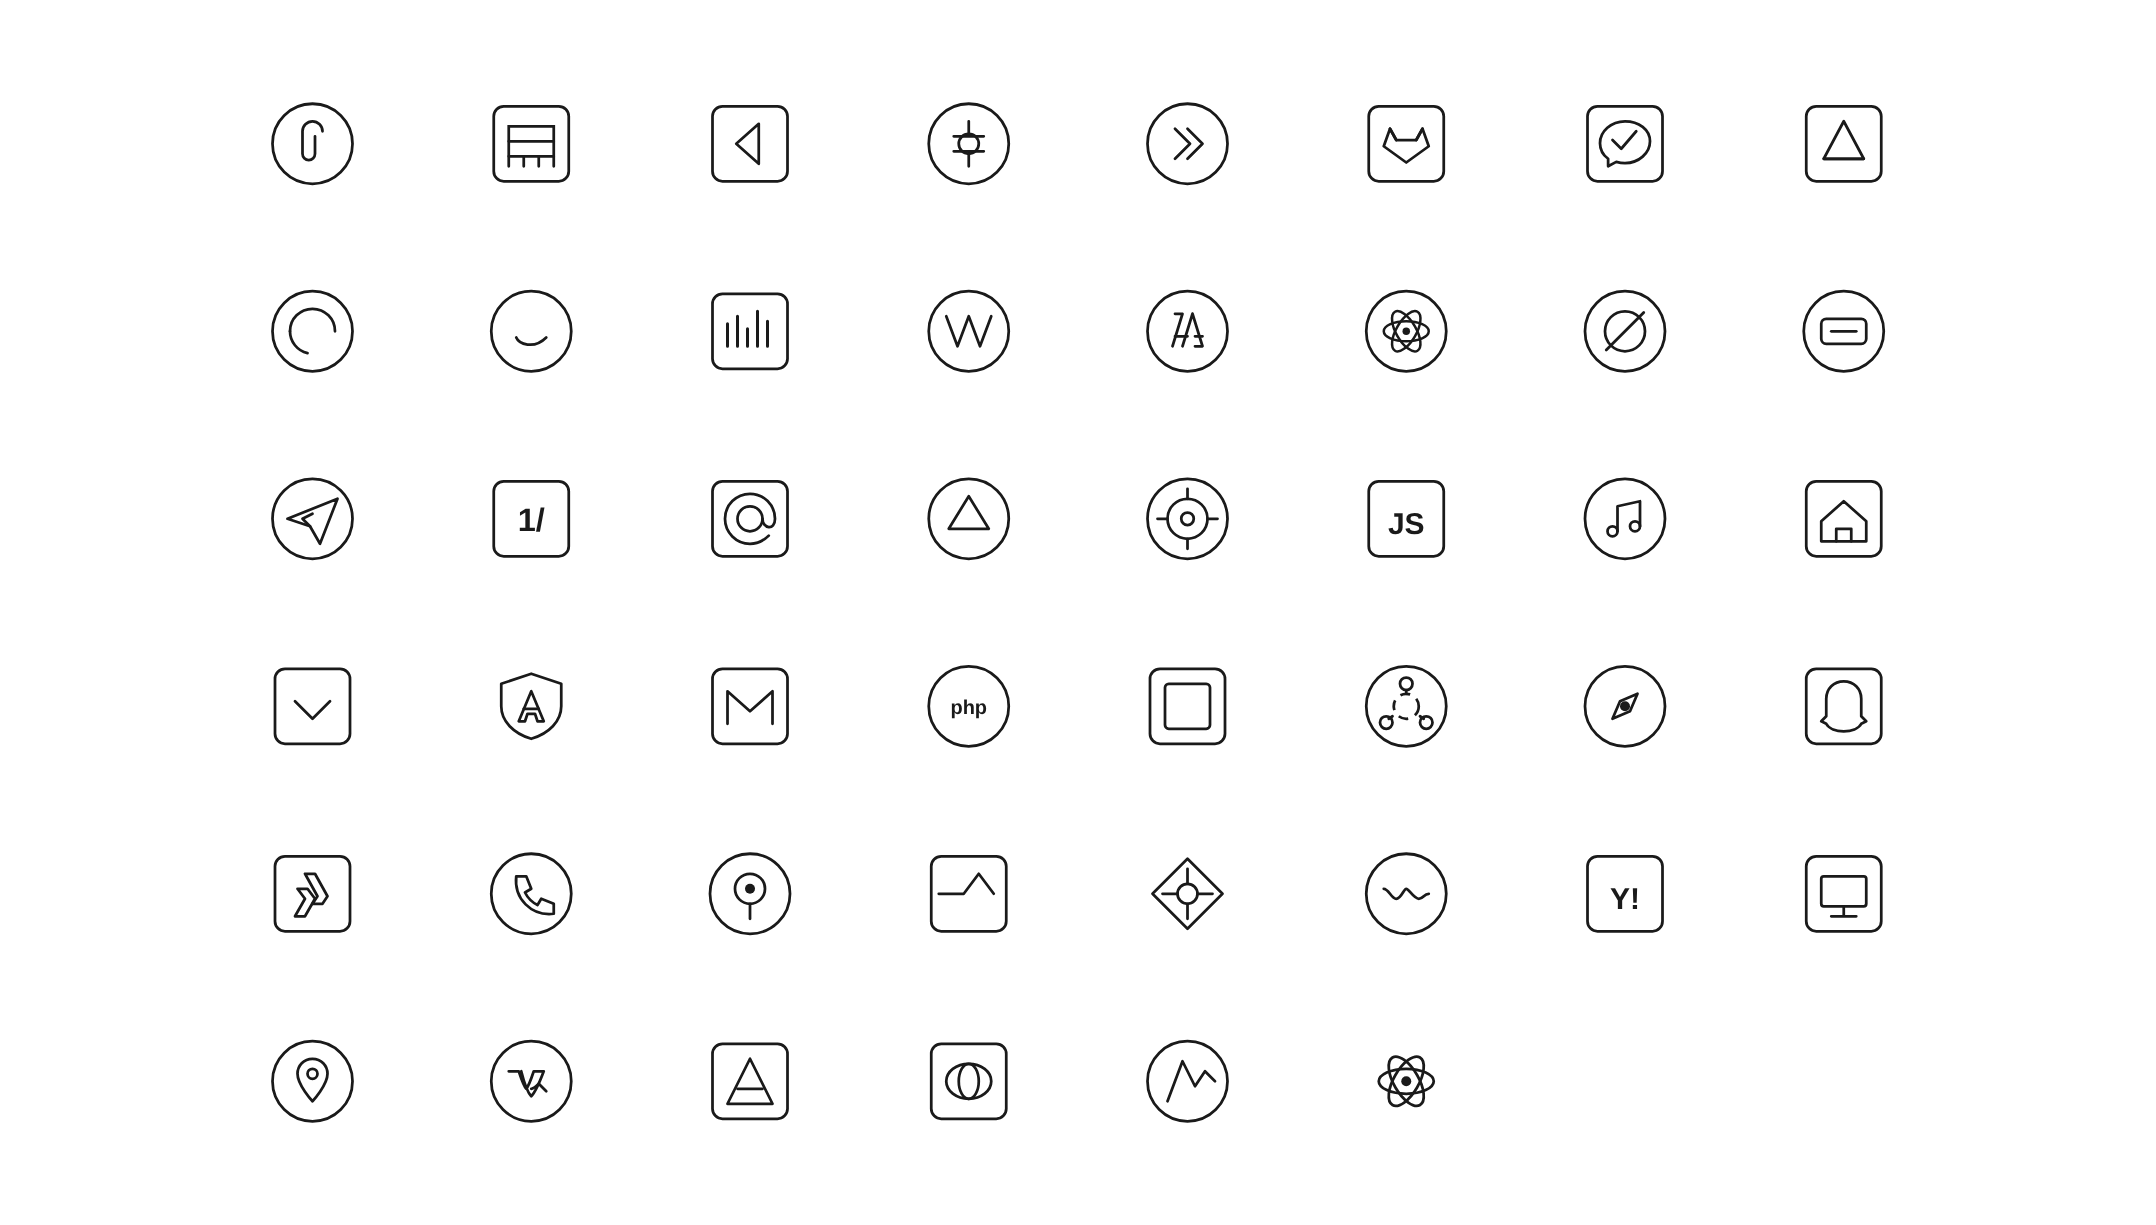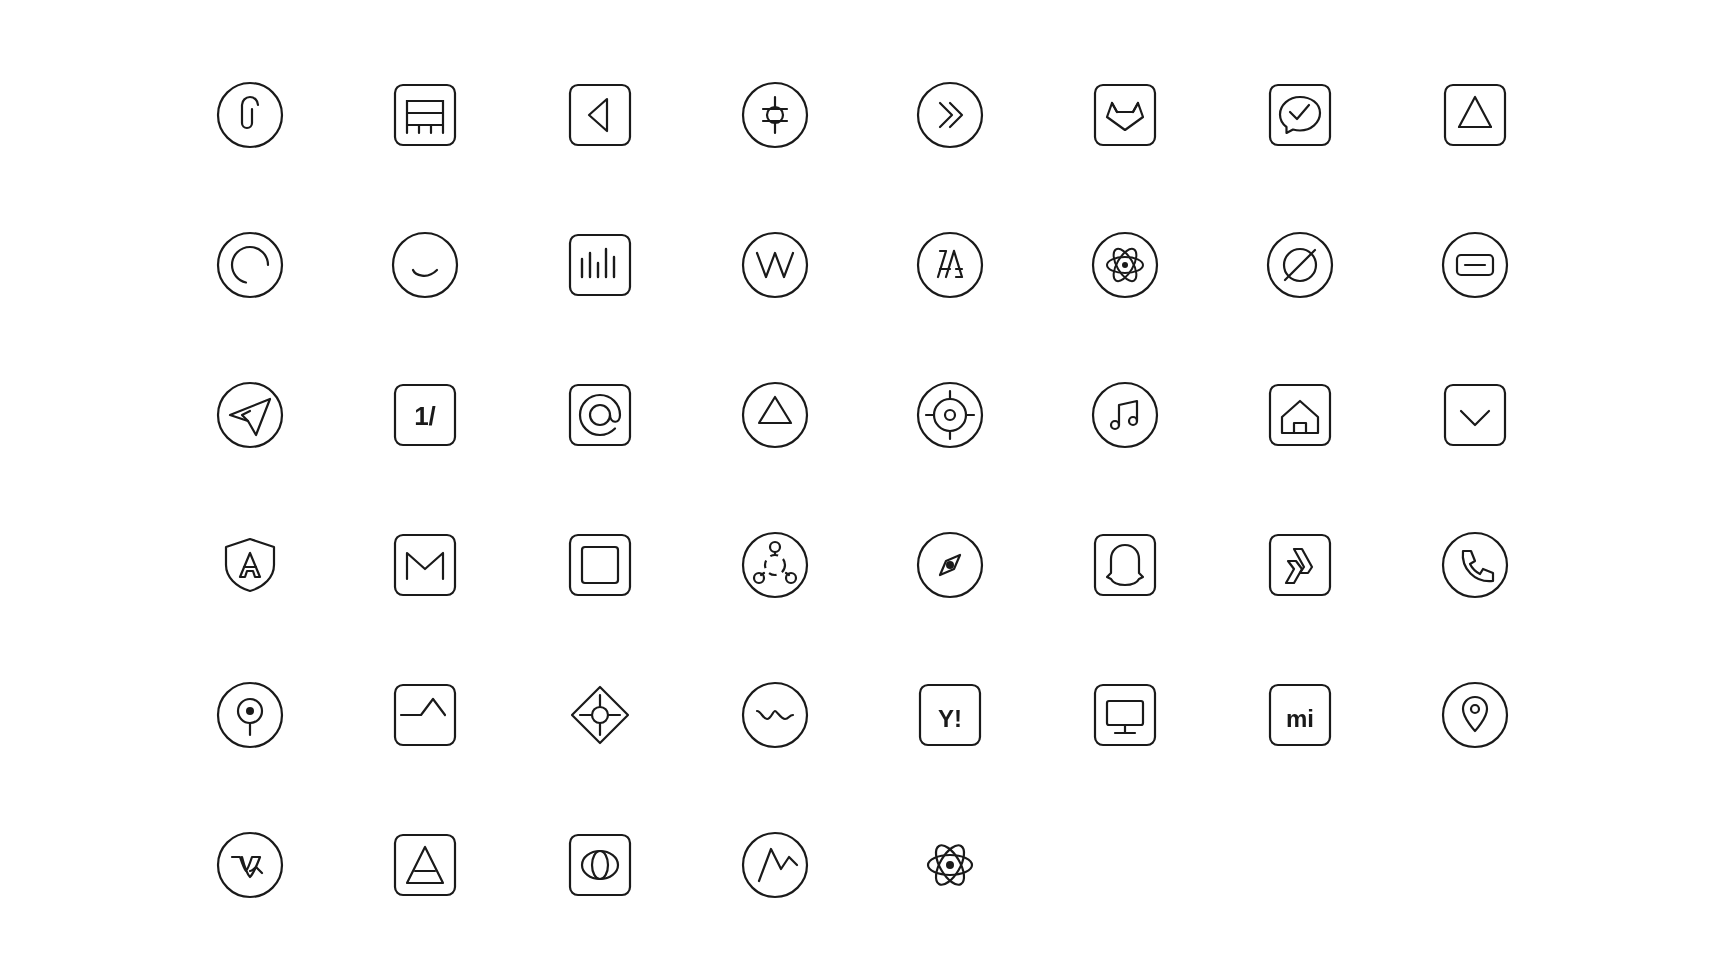--- a/index.html
+++ b/index.html
@@ -190,20 +190,26 @@
 
   <div class="icon-cell">
     <svg viewBox="0 0 80 80" fill="none" xmlns="http://www.w3.org/2000/svg">
       <circle cx="40" cy="40" r="32" stroke="#1a1a1a" stroke-width="2.2"></circle>
       <circle cx="40" cy="40" r="16" stroke="#1a1a1a" stroke-width="2.2"></circle>
       <path d="M40 24v-8M40 64v-8M24 40h-8M64 40h-8" stroke="#1a1a1a" stroke-width="2.2" stroke-linecap="round"></path>
       <circle cx="40" cy="40" r="5" stroke="#1a1a1a" stroke-width="2.2"></circle>
     </svg>
   </div>
 
+  <div class="icon-cell">
+    <svg viewBox="0 0 80 80" fill="none" xmlns="http://www.w3.org/2000/svg">
+      <rect x="10" y="10" width="60" height="60" rx="8" stroke="#1a1a1a" stroke-width="2.2"></rect>
+      <text x="40" y="52" text-anchor="middle" font-size="24" font-family="Arial" font-weight="700" fill="#1a1a1a">JS</text>
+    </svg>
+  </div>
 
   <div class="icon-cell">
     <svg viewBox="0 0 80 80" fill="none" xmlns="http://www.w3.org/2000/svg">
       <circle cx="40" cy="40" r="32" stroke="#1a1a1a" stroke-width="2.2"></circle>
       <path d="M34 50V30l18-4v20" stroke="#1a1a1a" stroke-width="2.2" stroke-linecap="round" stroke-linejoin="round"></path>
       <circle cx="30" cy="50" r="4" stroke="#1a1a1a" stroke-width="2.2"></circle>
       <circle cx="48" cy="46" r="4" stroke="#1a1a1a" stroke-width="2.2"></circle>
     </svg>
   </div>
 
@@ -230,20 +236,26 @@
     </svg>
   </div>
 
   <div class="icon-cell">
     <svg viewBox="0 0 80 80" fill="none" xmlns="http://www.w3.org/2000/svg">
       <rect x="10" y="10" width="60" height="60" rx="8" stroke="#1a1a1a" stroke-width="2.2"></rect>
       <path d="M22 54V28l18 16 18-16v26" stroke="#1a1a1a" stroke-width="2.2" stroke-linecap="round" stroke-linejoin="round"></path>
     </svg>
   </div>
 
+  <div class="icon-cell">
+    <svg viewBox="0 0 80 80" fill="none" xmlns="http://www.w3.org/2000/svg">
+      <circle cx="40" cy="40" r="32" stroke="#1a1a1a" stroke-width="2.2"></circle>
+      <text x="40" y="46" text-anchor="middle" font-size="16" font-family="Arial" font-weight="600" fill="#1a1a1a">php</text>
+    </svg>
+  </div>
 
   <div class="icon-cell">
     <svg viewBox="0 0 80 80" fill="none" xmlns="http://www.w3.org/2000/svg">
       <rect x="10" y="10" width="60" height="60" rx="8" stroke="#1a1a1a" stroke-width="2.2"></rect>
       <rect x="22" y="22" width="36" height="36" rx="3" stroke="#1a1a1a" stroke-width="2.2"></rect>
     </svg>
   </div>
 
   <div class="icon-cell">
     <svg viewBox="0 0 80 80" fill="none" xmlns="http://www.w3.org/2000/svg">
@@ -326,26 +338,20 @@
 
 
   <div class="icon-cell">
     <svg viewBox="0 0 80 80" fill="none" xmlns="http://www.w3.org/2000/svg">
       <rect x="10" y="10" width="60" height="60" rx="8" stroke="#1a1a1a" stroke-width="2.2"></rect>
       <rect x="22" y="26" width="36" height="24" rx="2" stroke="#1a1a1a" stroke-width="2.2"></rect>
       <path d="M30 58h20M40 50v8" stroke="#1a1a1a" stroke-width="2.2" stroke-linecap="round"></path>
     </svg>
   </div>
 
-  <div class="icon-cell">
-    <svg viewBox="0 0 80 80" fill="none" xmlns="http://www.w3.org/2000/svg">
-      <rect x="10" y="10" width="60" height="60" rx="8" stroke="#1a1a1a" stroke-width="2.2"></rect>
-      <text x="40" y="52" text-anchor="middle" font-size="24" font-family="Arial" font-weight="700" fill="#1a1a1a">mi</text>
-    </svg>
-  </div>
 
   <div class="icon-cell">
     <svg viewBox="0 0 80 80" fill="none" xmlns="http://www.w3.org/2000/svg">
       <circle cx="40" cy="40" r="32" stroke="#1a1a1a" stroke-width="2.2"></circle>
       <path d="M40 22c-7 0-12 5.5-12 12 0 9 12 22 12 22s12-13 12-22c0-6.5-5-12-12-12z" stroke="#1a1a1a" stroke-width="2.2" stroke-linejoin="round"></path>
       <circle cx="40" cy="34" r="4" stroke="#1a1a1a" stroke-width="2.2"></circle>
     </svg>
   </div>
 
   <div class="icon-cell">

